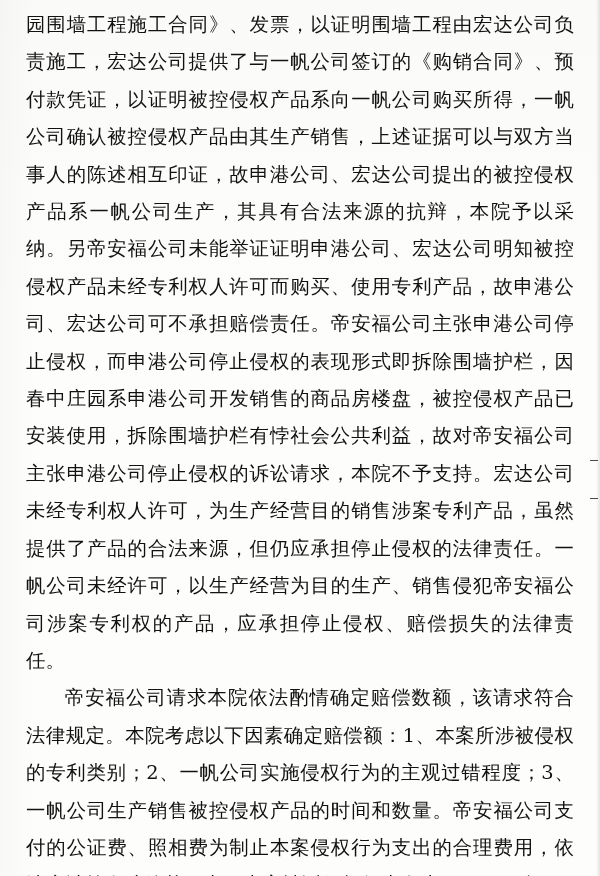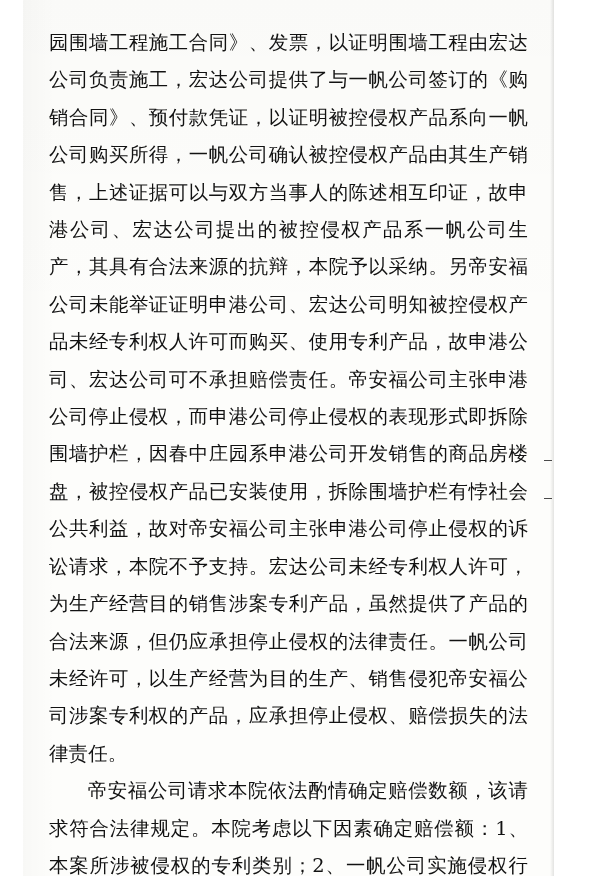--- a/index.html
+++ b/index.html
@@ -8,30 +8,29 @@
     background: #ffffff;
   }
   body {
     width: 600px;
     height: 876px;
     overflow: hidden;
     font-family: "DejaVu Serif", "Liberation Serif", serif;
   }
   .page {
     position: relative;
-    width: 531px;
+    width: 600px;
     height: 876px;
     background: #fdfdfb;
     box-sizing: border-box;
-    padding: 24px 26px 0 26px;
+    padding: 6px 26px 0 26px;
     
     background-image:
       linear-gradient(to bottom, rgba(0,0,0,0.012), rgba(0,0,0,0.0) 40%),
       linear-gradient(to right, rgba(0,0,0,0.02), rgba(0,0,0,0.0) 6%);
-    margin-left: 23px;
   }
   .scan-edge-right {
     position: absolute;
     top: 0;
     right: 0;
     width: 4px;
     height: 876px;
     background: linear-gradient(to left, rgba(0,0,0,0.10), rgba(0,0,0,0));
   }
   .scan-mark {

